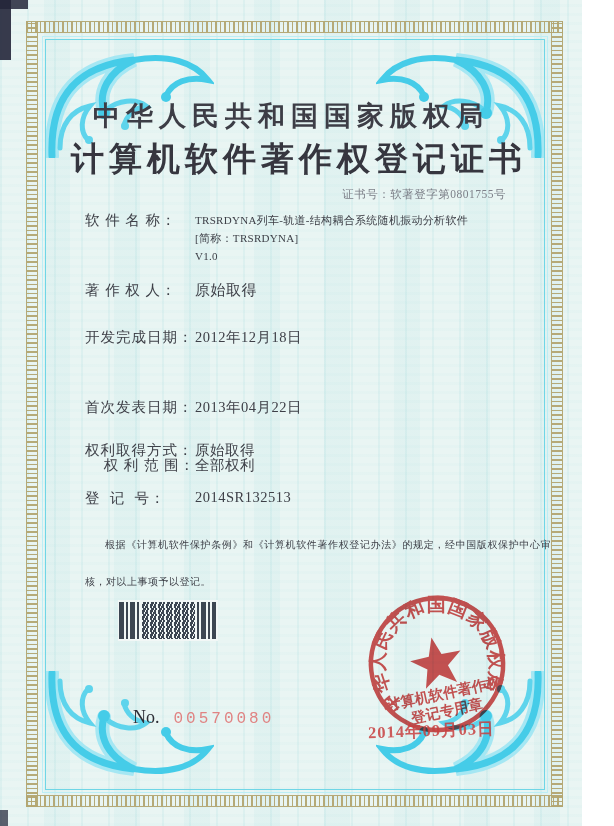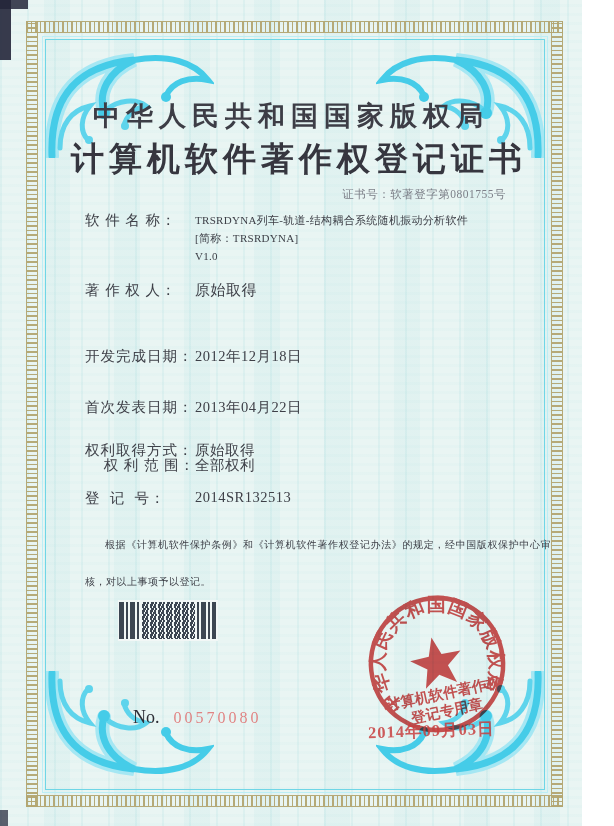--- a/index.html
+++ b/index.html
@@ -63,42 +63,42 @@
   .certno {
     position:absolute; right:76px; top:187px;
     font-size:11.5px; color:#7c7f88; letter-spacing:.5px;
   }
 
   
   .row { position:absolute; left:85px; color:#3e4048; font-size:14.5px; }
   .row .lbl { white-space:pre; letter-spacing:1px; display:inline-block; width:110px; vertical-align:top; }
   .row .val { display:inline-block; vertical-align:top; letter-spacing:.5px; }
   .name-lines { display:inline-block; vertical-align:top; font-size:11px; line-height:18px; letter-spacing:.3px; }
-  .r1 { top:211px; } .r2 { top:281px; } .r3 { top:347px; }
+  .r1 { top:211px; } .r2 { top:281px; } .r3 { top:328px; }
   .r4 { top:383px;margin-top:15px; } .r5 { top:441px; } .r6 { top:456px;text-align:right; } .r7 { top:489px; }
   .r2 .val { font-size:15px; }
 
   .statement {
     position:absolute; left:85px; top:526px; width:466px;
     font-size:10px; color:#3e4048; line-height:37px;
     text-indent:2em; letter-spacing:.5px; text-align:justify;
   }
 
   .barcode { position:absolute; left:118px; top:600px; }
 
   .seal-svg { position:absolute; left:352px; top:586px; opacity:.88; mix-blend-mode:multiply; }
   .seal-date {
     position:absolute; left:368px; top:720px;
     font-size:16.5px; font-weight:bold; color:#c84040; letter-spacing:1px;
     transform:rotate(-2deg); opacity:.85;
   }
 
   .serial { position:absolute; left:133px; top:707px; font-size:18px; color:#2e2e36; }
   .serial .num {
-    font-family:Liberation Serif, serif; font-size:16px;
+    font-family:Liberation Mono, monospace; font-size:16px;
     color:#e07070; letter-spacing:3px; margin-left:14px; opacity:.85;
   }
 </style>
 </head>
 <body>
 
 <div class="page">
 
   <div class="artifact-tl1"></div>
   <div class="artifact-tl2"></div>

